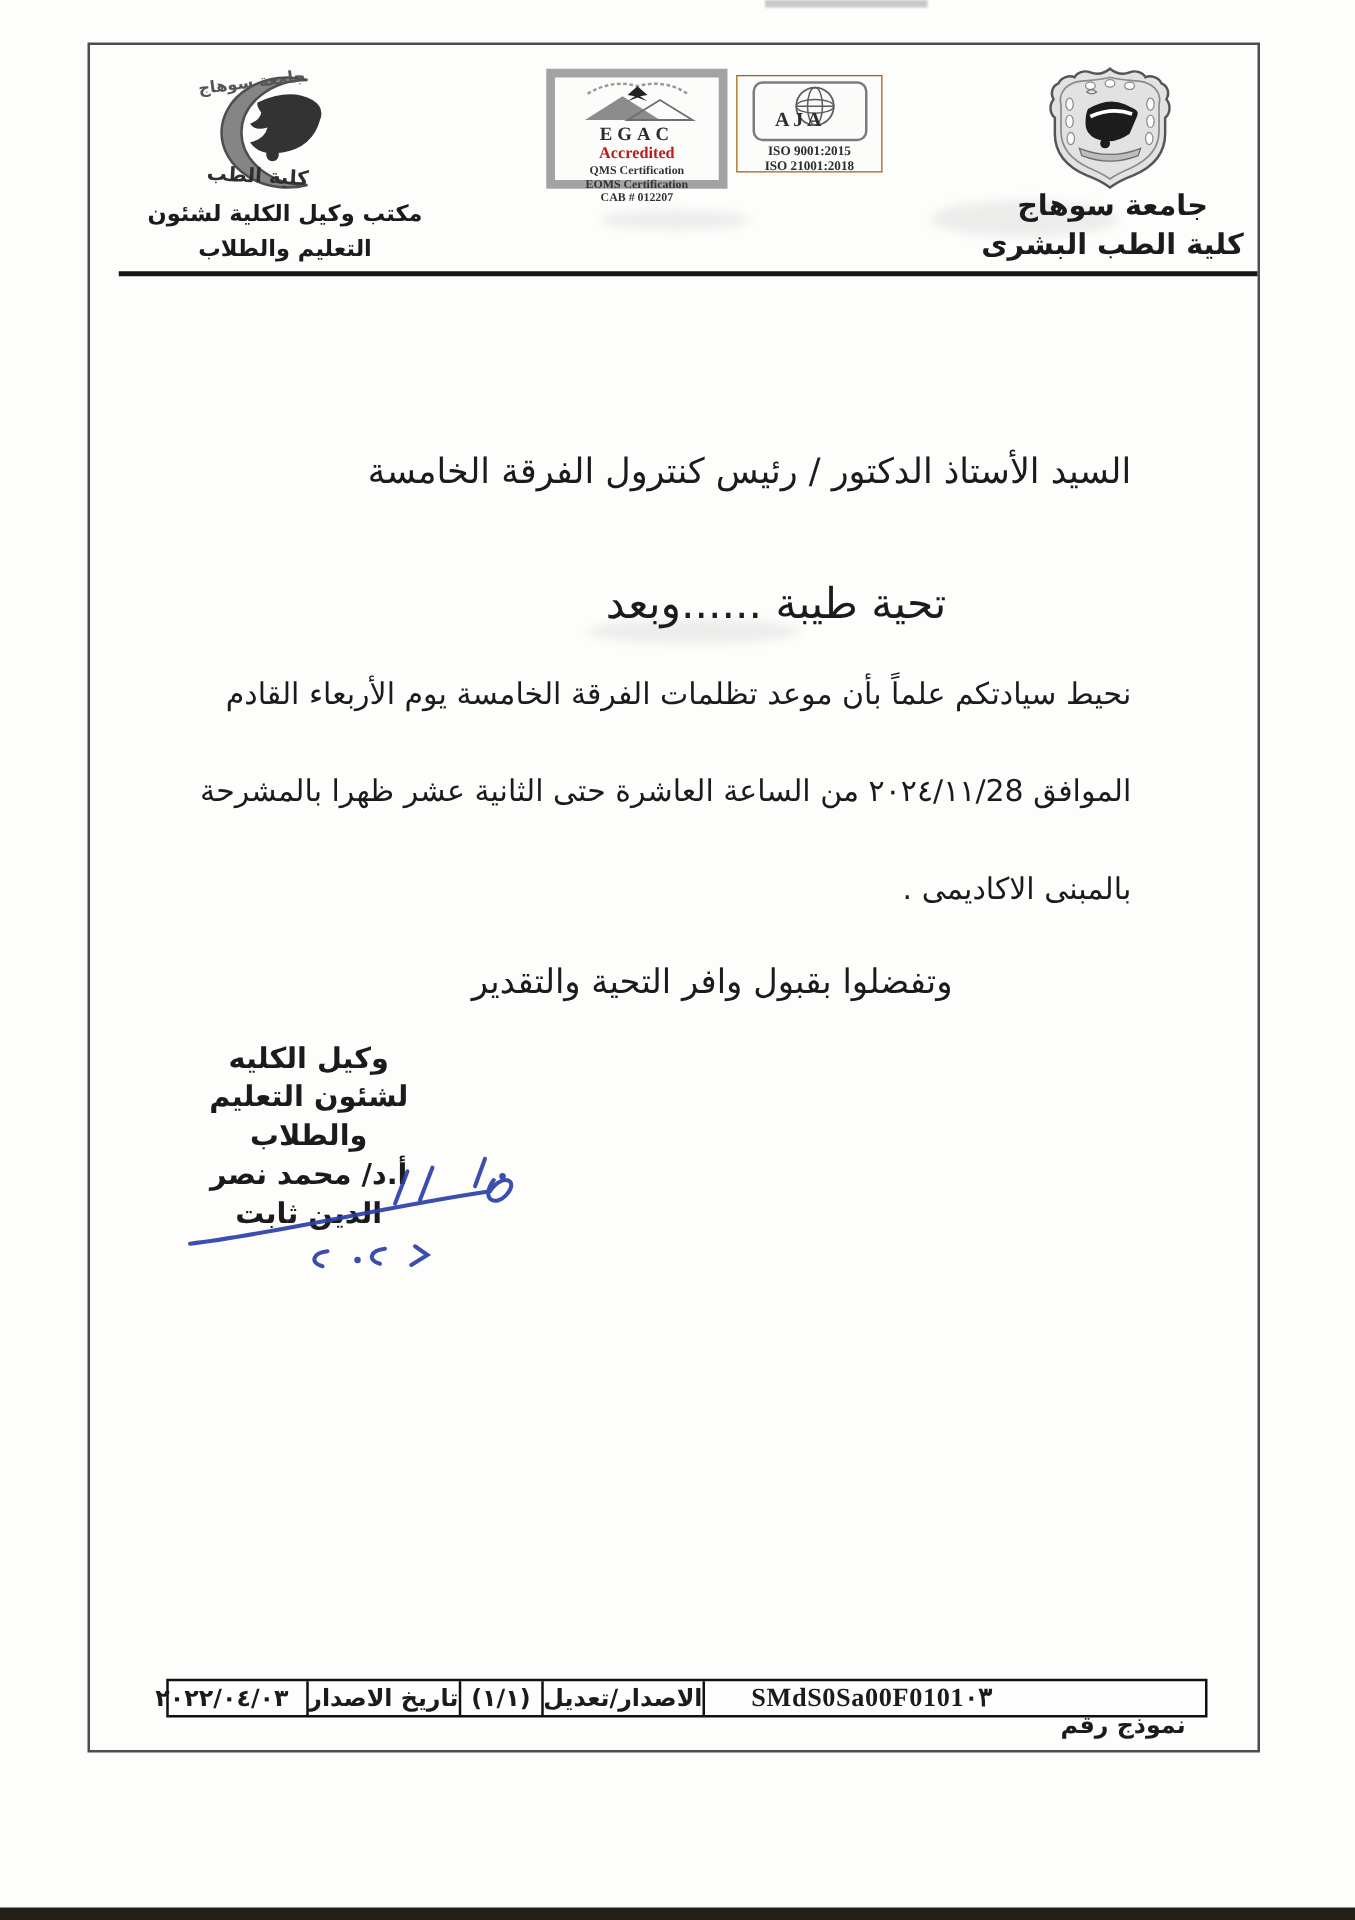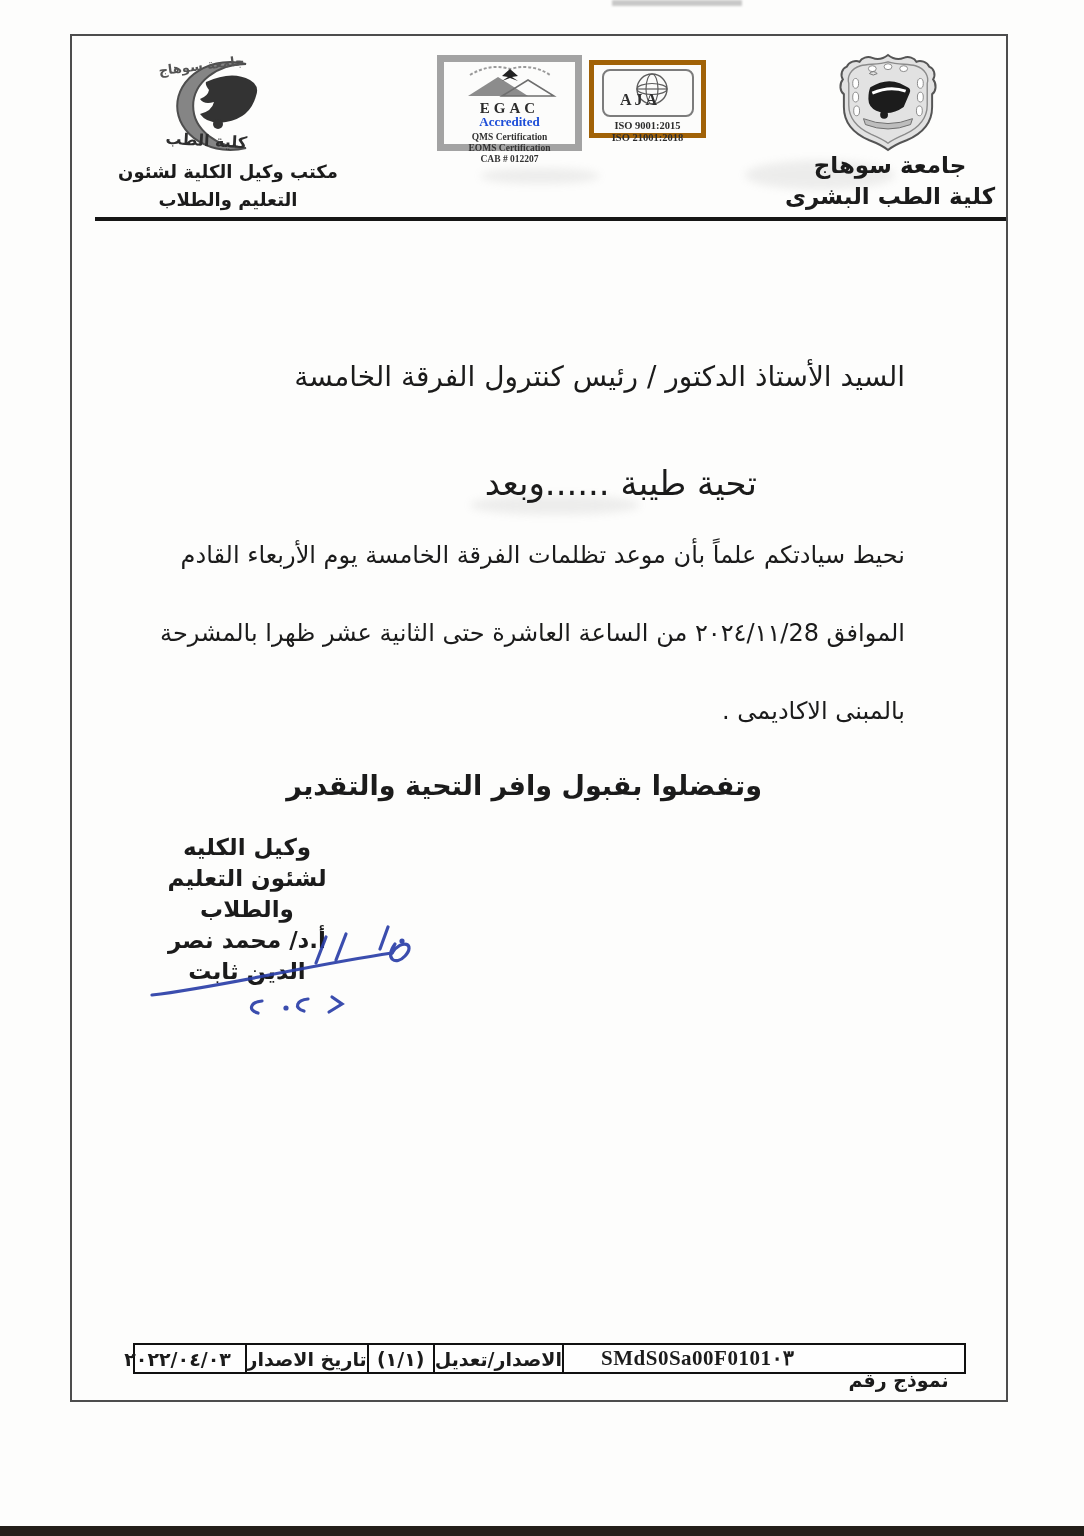--- a/index.html
+++ b/index.html
@@ -12,32 +12,32 @@
   .scan-bar{left:0;top:1526px;width:1084px;height:10px;background:#241f19;}
   .top-smudge{left:612px;top:0;width:130px;height:6px;background:#8a8a8a;opacity:.45;filter:blur(1px);}
   .smudge{position:absolute;background:#9a9a9a;opacity:.16;filter:blur(4px);border-radius:50%;}
 
   
   .office-text{left:88px;top:158px;width:280px;text-align:center;font-weight:bold;font-size:18px;line-height:28px;}
   .uni-text{left:770px;top:150px;width:240px;text-align:center;font-weight:bold;font-size:23px;line-height:31px;}
   .egac-box{left:437px;top:55px;width:145px;height:96px;border:7px solid #a3a3a3;box-sizing:border-box;
             text-align:center;background:#fcfcfb;}
   .egac-name{font-family:"Liberation Serif",serif;font-weight:bold;font-size:15px;letter-spacing:4px;color:#2c2c2c;line-height:14px;}
-  .egac-accredited{font-family:"Liberation Serif",serif;font-weight:bold;font-size:13px;color:#1d4ed8;line-height:14px;}
+  .egac-accredited{font-family:"Liberation Serif",serif;font-weight:bold;font-size:13px;color:#b91c1c;line-height:14px;}
   .egac-cert{font-family:"Liberation Serif",serif;font-weight:bold;font-size:9.5px;color:#333;line-height:11px;margin-top:3px;}
-  .aja-box{left:589px;top:60px;width:117px;height:78px;border:5px solid #a16207;box-sizing:border-box;text-align:center;background:#fcfcfb;}
+  .aja-box{left:589px;top:60px;width:117px;height:78px;border:1px solid #a16207;box-sizing:border-box;text-align:center;background:#fcfcfb;}
   .aja-badge{margin:4px auto 0;width:88px;height:44px;border:2px solid #7c7c7c;border-radius:8px;position:relative;background:#fbfbfa;}
   .aja-iso{font-family:"Liberation Serif",serif;font-weight:bold;font-size:10.5px;color:#2c2c2c;line-height:12px;margin-top:3px;}
 
   
   .salutation{right:179px;top:360px;font-size:28px;}
   .greeting{right:327px;top:463px;font-size:34px;font-weight:normal;}
   .bline{right:179px;font-size:24px;}
   .b1{top:541px;} .b2{top:619px;} .b3{top:697px;}
-  .closing{right:322px;top:770px;font-size:27px;font-weight:bold;}
+  .closing{right:322px;top:770px;font-size:27px;font-weight:normal;}
   .sig-block{right:737px;top:832px;width:200px;text-align:center;font-weight:bold;font-size:23px;line-height:31px;direction:rtl;}
   .sig-svg{left:140px;top:915px;}
 
   
   .ftable{left:133px;top:1343px;width:833px;height:31px;border:2px solid #101010;box-sizing:border-box;
           display:flex;direction:rtl;background:#fefefe;}
   .fcell{display:flex;align-items:center;justify-content:center;font-weight:bold;font-size:19px;
          border-left:2px solid #101010;box-sizing:border-box;white-space:nowrap;}
   .fcell:last-child{border-left:none;}
   .fcode{font-family:"Liberation Serif",serif;font-size:21px;letter-spacing:.5px;}

